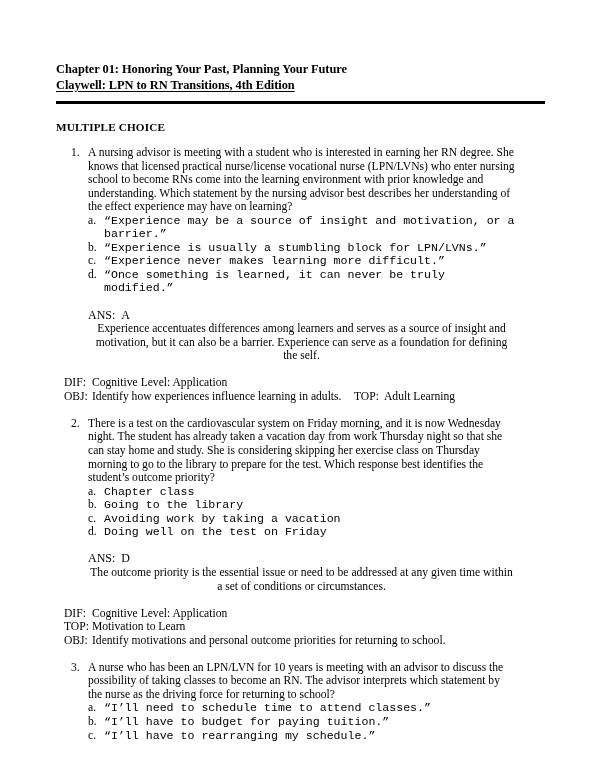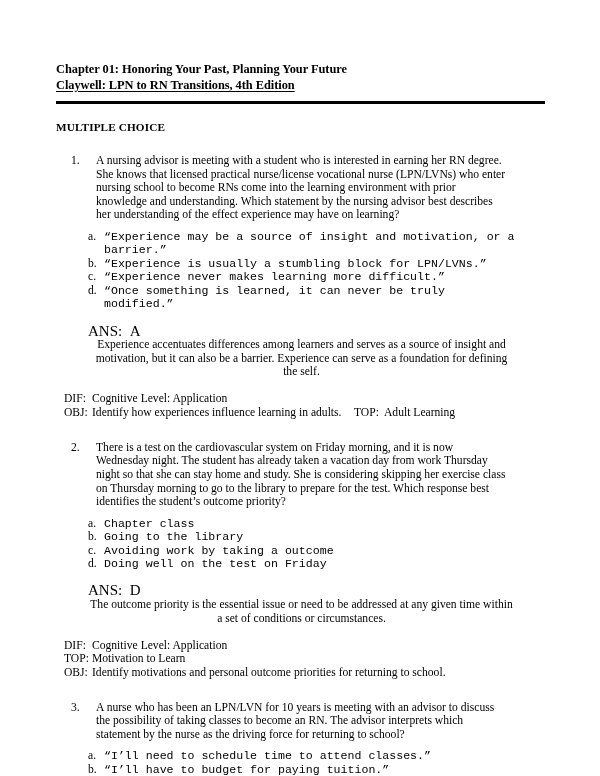--- a/index.html
+++ b/index.html
@@ -80,21 +80,21 @@
   .q-num {
     position: absolute;
     left: 71px;
     top: 0;
     width: 14px;
     text-align: left;
     font-size: 11.6px;
     line-height: 13.55px;
   }
   .q-stem {
-    margin: 8px;
+    margin: 0;
   }
   .option-row {
     position: relative;
     padding-left: 104px;
     padding-right: 85px;
     font-size: 11.6px;
     line-height: 13.55px;
   }
   .opt-letter {
     position: absolute;
@@ -103,21 +103,21 @@
     font-size: 11.6px;
     line-height: 13.55px;
   }
   .opt-text {
     margin: 0;
     font-family: Liberation Mono, monospace;
   }
   .ans-row {
     padding-left: 88px;
     padding-right: 72px;
-    font-size: 15px;
+    font-size: 12px;
     line-height: 13.55px;
   }
   .ans-label-line {
     white-space: pre;
   }
   .rationale {
     padding-left: 88px;
     padding-right: 85px;
     font-size: 11.6px;
     line-height: 13.55px;
@@ -206,21 +206,21 @@
         <div class="option-row">
           <span class="opt-letter">a.</span>
           <div class="opt-text">Chapter class</div>
         </div>
         <div class="option-row">
           <span class="opt-letter">b.</span>
           <div class="opt-text">Going to the library</div>
         </div>
         <div class="option-row">
           <span class="opt-letter">c.</span>
-          <div class="opt-text">Avoiding work by taking a outcome</div>
+          <div class="opt-text">Avoiding work by taking a vacation</div>
         </div>
         <div class="option-row">
           <span class="opt-letter">d.</span>
           <div class="opt-text">Doing well on the test on Friday</div>
         </div>
         <div class="blank-line"></div>
         <div class="ans-row"><span class="ans-label-line">ANS:</span>&nbsp;&nbsp;<span>D</span></div>
         <div class="rationale">The outcome priority is the essential issue or need to be addressed at any given time within a set of conditions or circumstances.</div>
         <div class="blank-line"></div>
         <div class="meta-block">

